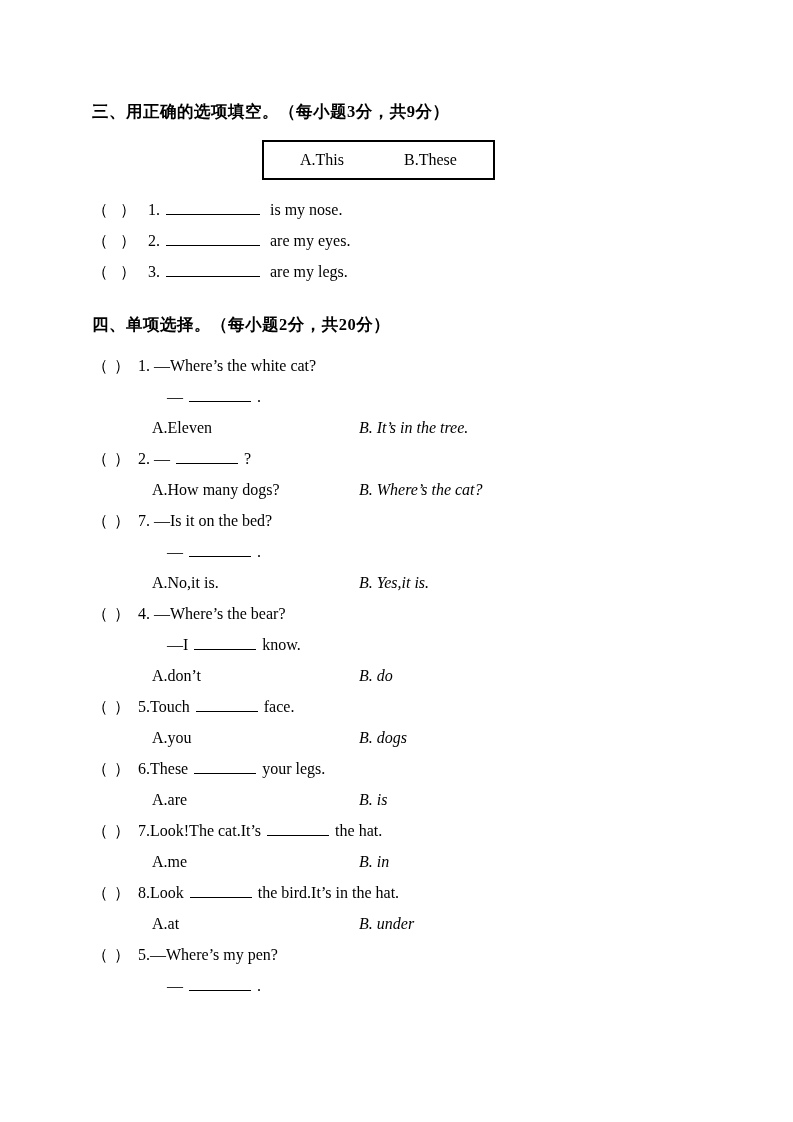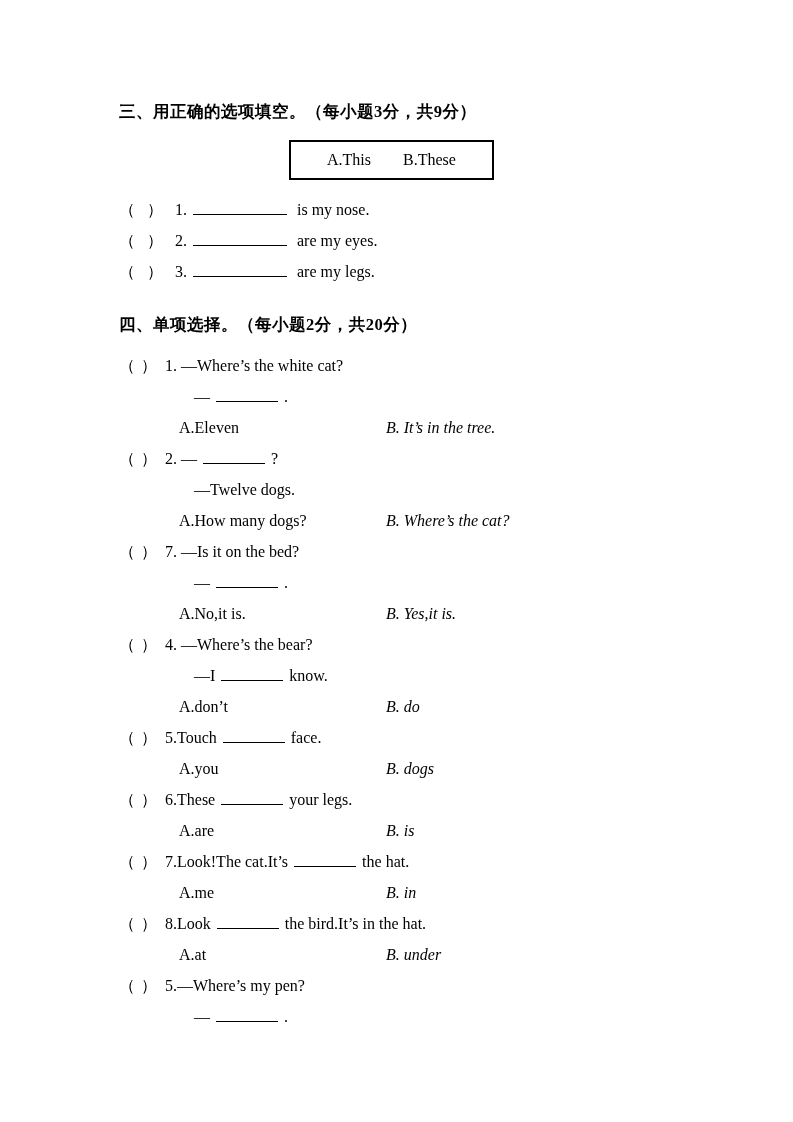--- a/index.html
+++ b/index.html
@@ -3,38 +3,38 @@
 <meta charset="utf-8">
 <style>
   html,body{margin:0;padding:0;background:#ffffff;}
   .page{
     position:relative;
     width:793px;
     min-height:1122px;
     box-sizing:border-box;
     background:#ffffff;
     color:#000;
-    padding:96px 90px 40px 119px;
+    padding:96px 90px 40px 92px;
     font-family:"Liberation Serif","DejaVu Serif",serif;
     font-size:16px;
     line-height:31px;
   }
   .sec-title{
     font-weight:bold;
     font-size:16.5px;
     letter-spacing:0.5px;
   }
   .sec-title.second{margin-top:22px;margin-bottom:10px;}
   .choice-box{
     display:inline-flex;
     align-items:center;
     border:2px solid #000;
     padding:6px 36px;
     margin:13px 0 10px 170px;
-    gap:32px;
+    gap:60px;
     line-height:24px;
   }
   .line{white-space:nowrap;}
   .indent-1{padding-left:75px;}
   .paren{
     display:inline-flex;
     justify-content:space-between;
     width:38px;
     margin-right:8px;
   }
@@ -96,21 +96,20 @@
             <span>）</span>
           </span><span>1. —Where’s the white cat?</span></div>
         <div class="line indent-1"><span>—</span><span class="blank"></span><span>.</span></div>
         <div class="line options-line"><span class="opt-a">A.Eleven</span><span class="opt-b">B. It’s in the tree.</span></div>
       </div>
       <div>
         <div class="line indent-0"><span class="paren">
             <span>（</span>
             <span>）</span>
           </span><span>2. —</span><span class="blank"></span><span>?</span></div>
-        <div class="line indent-1"><span>—Twelve dogs.</span></div>
         <div class="line options-line"><span class="opt-a">A.How many dogs?</span><span class="opt-b">B. Where’s the cat?</span></div>
       </div>
       <div>
         <div class="line indent-0"><span class="paren">
             <span>（</span>
             <span>）</span>
           </span><span>7. —Is it on the bed?</span></div>
         <div class="line indent-1"><span>—</span><span class="blank"></span><span>.</span></div>
         <div class="line options-line"><span class="opt-a">A.No,it is.</span><span class="opt-b">B. Yes,it is.</span></div>
       </div>

